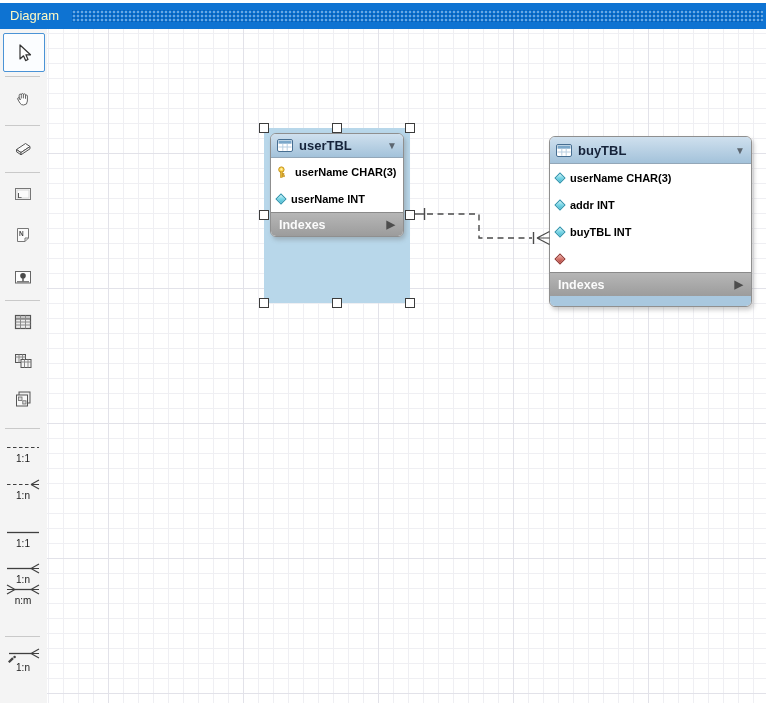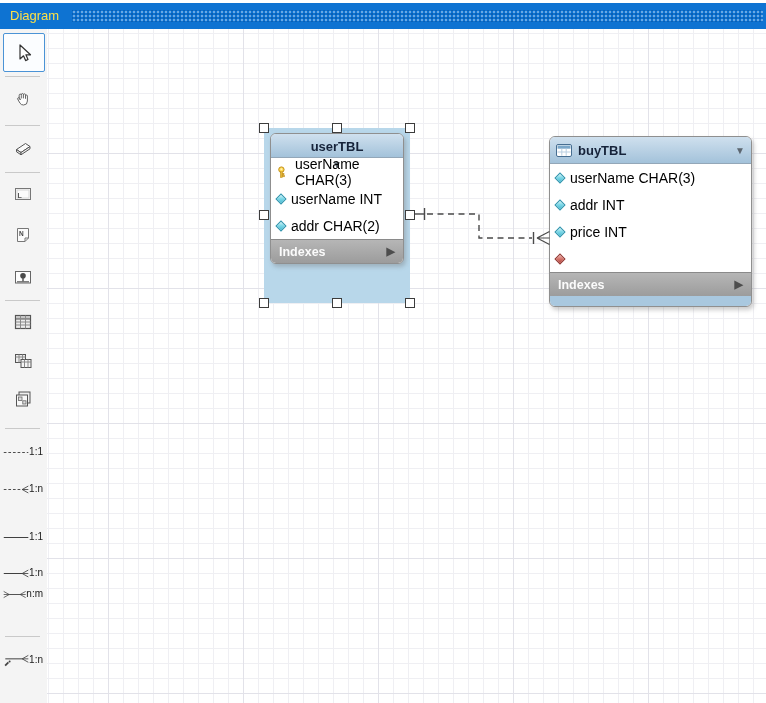--- a/index.html
+++ b/index.html
@@ -2,31 +2,31 @@
 <html><head>
 <meta charset="utf-8">
 <style>
   html,body{margin:0;padding:0;background:#fff;}
   #stage{position:relative;width:766px;height:703px;overflow:hidden;
          font-family:"Liberation Sans",sans-serif;background:#fff;}
 
   
   .titlebar{position:absolute;left:0;right:0;top:3px;height:26px;background:#0e73d2;}
   .tab-label{position:absolute;left:10px;top:0;height:26px;line-height:26px;
-             color:#fde047;font-size:13px;}
+             color:#fef9c3;font-size:13px;}
   .tab-dots{position:absolute;left:72px;right:3px;top:7px;bottom:7px;
             background-image:radial-gradient(rgba(255,255,255,.38) .8px,transparent 1.1px),
                              radial-gradient(rgba(0,45,100,.28) .8px,transparent 1.1px);
             background-size:4px 4px;background-position:0 0,2px 2px;}
 
   
   .toolbar{position:absolute;left:0;top:29px;bottom:0;width:47px;
            background:#f4f4f4;border-right:1px solid #cfcfcf;}
   .tool{position:absolute;left:3px;width:40px;height:36px;display:flex;
-        flex-direction:row;align-items:center;justify-content:center;}
+        flex-direction:column;align-items:center;justify-content:center;}
   .tool.selected{border:1px solid #4a93d6;background:#fbfdff;border-radius:2px;}
   .tb-sep{position:absolute;left:5px;width:35px;height:1px;background:#c9c9c9;}
   .rel-label{font-size:10px;color:#1a1a1a;line-height:10px;margin-top:0px;
              font-family:"Liberation Sans",sans-serif;}
   .tool svg{display:block;}
 
   
   .canvas{position:absolute;left:47px;top:29px;right:0;bottom:0;background:#fff;
     background-image:
       linear-gradient(to right,#e2e2e9 1px,transparent 1px),
@@ -41,26 +41,26 @@
         background:#b8d7ea;border-radius:2px;}
   .handle{position:absolute;width:10px;height:10px;background:#fff;
           border:1px solid #3c3c3c;box-sizing:border-box;z-index:30;}
 
   
   .table{position:absolute;background:#fff;border:1px solid #8f8f8f;border-radius:6px;
          box-shadow:2px 3px 4px rgba(110,110,110,.35);z-index:10;box-sizing:border-box;}
   .t-header{display:flex;align-items:center;gap:5px;padding:0 6px;
             background:linear-gradient(#cfe0ee,#a3c2da);
             border-bottom:1px solid #93a7b8;border-radius:5px 5px 0 0;}
-  .t1 .t-header{height:23px;flex-direction:column;}
+  .t1 .t-header{height:23px;}
   .t2 .t-header{height:26px;}
   .t-title{font-weight:bold;font-size:13px;color:#16233a;flex:1;}
   .t-collapse{font-size:10px;color:#5c6670;}
   .t-row{height:27px;display:flex;align-items:center;gap:6px;padding:0 6px;
-         font-size:14px;color:#000;background:#fff;}
+         font-size:11px;color:#000;background:#fff;font-weight:bold;}
   .dia{width:8px;height:8px;transform:rotate(45deg);flex:none;box-sizing:border-box;}
   .dia.filled{background:linear-gradient(135deg,#d8f5f9 0%,#7fd9e8 45%,#45b9d2 100%);
               border:1px solid #2e93ac;}
   .dia.hollow{background:#fff;border:1px solid #5fc6da;}
   .dia.fk{background:linear-gradient(135deg,#f0bab4 0%,#d4736b 50%,#b5453e 100%);
           border:1px solid #8f342f;}
   .t-footer{height:23px;display:flex;align-items:center;padding:0 8px;
             background:linear-gradient(#b6b6b6,#9c9c9c);color:#fbfbfb;
             font-weight:bold;font-size:12.5px;border-top:1px solid #8a8a8a;}
   .t1 .t-footer{border-radius:0 0 5px 5px;}
@@ -237,24 +237,20 @@
         <rect x="3.6" y="6" width="1.6" height="5.3" fill="#ffd84d" stroke="#c18f1a" stroke-width="0.7"></rect>
         <rect x="5" y="7.6" width="1.9" height="1.1" fill="#ffd84d" stroke="#c18f1a" stroke-width="0.7"></rect>
         <rect x="5" y="9.6" width="2.3" height="1.1" fill="#ffd84d" stroke="#c18f1a" stroke-width="0.7"></rect>
       </svg>
       <span>userName CHAR(3)</span>
     </div>
     <div class="t-row">
       <span class="dia filled"></span>
       <span>userName INT</span>
     </div>
-    <div class="t-row">
-      <span class="dia filled"></span>
-      <span>addr CHAR(2)</span>
-    </div>
     <div class="t-footer">
       <span>Indexes</span>
       <span class="sub">▶</span>
     </div>
   </div>
 
   <div class="table t2" style="left:549px;top:136px;width:203px;">
     <div class="t-header">
       <svg width="17" height="13" viewBox="0 0 17 13">
         <rect x="0.5" y="0.5" width="15" height="12" rx="1.5" fill="#fff" stroke="#476e91"></rect>
@@ -267,21 +263,21 @@
     <div class="t-row">
       <span class="dia filled"></span>
       <span>userName CHAR(3)</span>
     </div>
     <div class="t-row">
       <span class="dia filled"></span>
       <span>addr INT</span>
     </div>
     <div class="t-row">
       <span class="dia filled"></span>
-      <span>price INT</span>
+      <span>buyTBL INT</span>
     </div>
     <div class="t-row">
       <span class="dia fk"></span>
     </div>
     <div class="t-footer">
       <span>Indexes</span>
       <span class="sub">▶</span>
     </div>
     <div class="t-strip"></div>
   </div>

